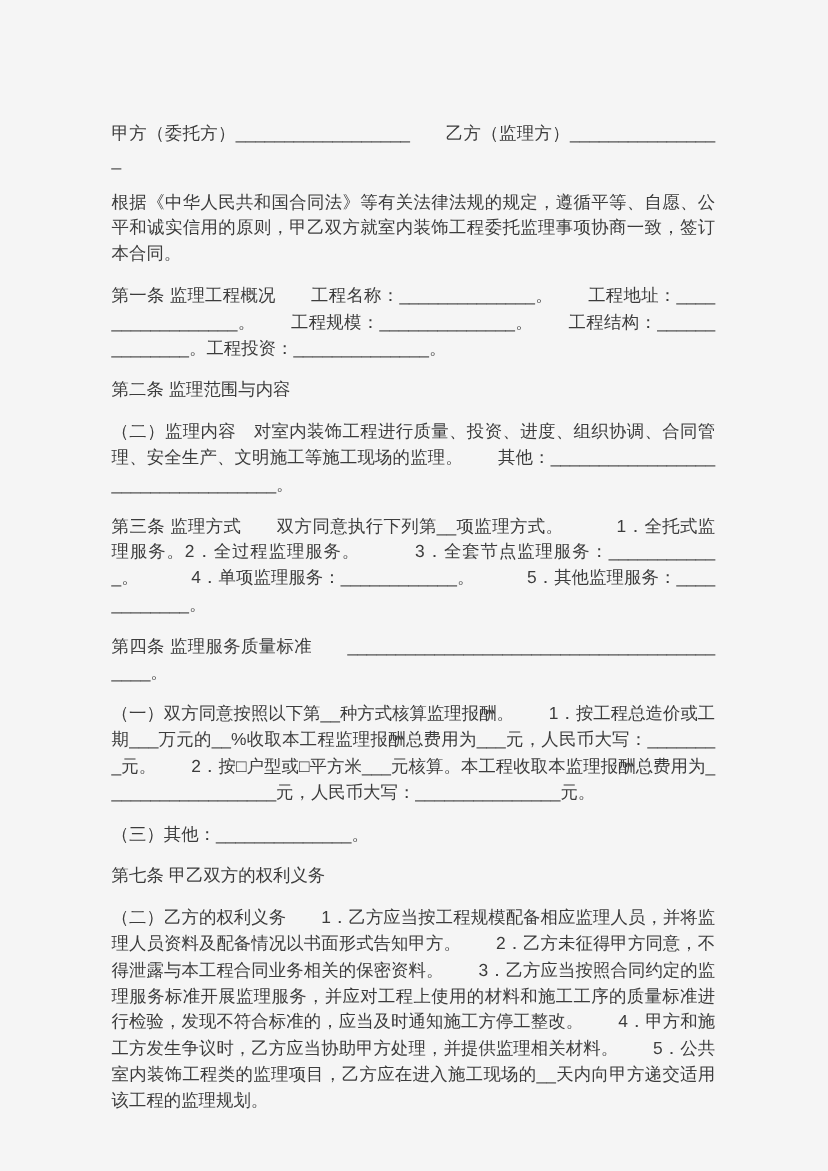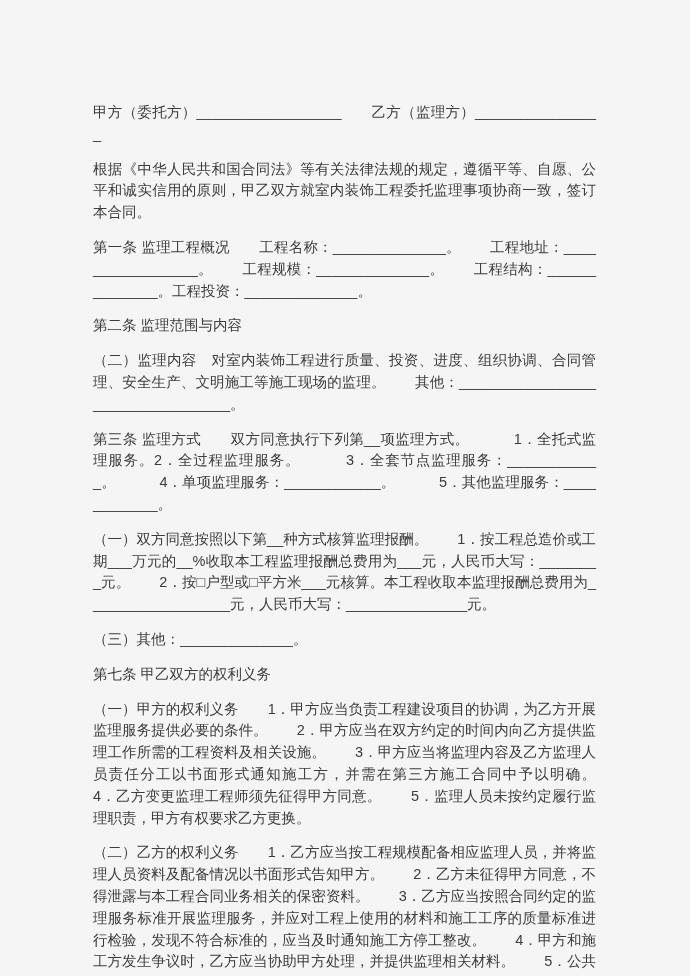--- a/index.html
+++ b/index.html
@@ -41,19 +41,19 @@
 <body style="background: rgb(245, 245, 245);">
 
 <div class="page">
   <div class="content" style="color: rgb(60, 60, 60);">
       <p class="para">甲方（委托方）__________________　　乙方（监理方）________________</p>
       <p class="para">根据《中华人民共和国合同法》等有关法律法规的规定，遵循平等、自愿、公平和诚实信用的原则，甲乙双方就室内装饰工程委托监理事项协商一致，签订本合同。</p>
       <p class="para">第一条 监理工程概况　　工程名称：______________。　　工程地址：_________________。　　工程规模：______________。　　工程结构：______________。工程投资：______________。</p>
       <p class="para">第二条 监理范围与内容</p>
       <p class="para">（二）监理内容　对室内装饰工程进行质量、投资、进度、组织协调、合同管理、安全生产、文明施工等施工现场的监理。　　其他：__________________________________。</p>
       <p class="para">第三条 监理方式　　双方同意执行下列第__项监理方式。　　　1．全托式监理服务。2．全过程监理服务。　　　3．全套节点监理服务：____________。　　　4．单项监理服务：____________。　　　5．其他监理服务：____________。</p>
+      <p class="para">第四条 监理服务质量标准　　__________________________________________。</p>
       <p class="para">（一）双方同意按照以下第__种方式核算监理报酬。　　1．按工程总造价或工期___万元的__%收取本工程监理报酬总费用为___元，人民币大写：________元。　　2．按□户型或□平方米___元核算。本工程收取本监理报酬总费用为__________________元，人民币大写：_______________元。</p>
       <p class="para">（三）其他：______________。</p>
       <p class="para">第七条 甲乙双方的权利义务</p>
-      <p class="para">（一）甲方的权利义务　　1．甲方应当负责工程建设项目的协调，为乙方开展监理服务提供必要的条件。　　2．甲方应当在双方约定的时间内向乙方提供监理工作所需的工程资料及相关设施。　　3．甲方应当将监理内容及乙方监理人员责任分工以书面形式通知施工方，并需在第三方施工合同中予以明确。　　4．乙方变更监理工程师须先征得甲方同意。　　5．监理人员未按约定履行监理职责，甲方有权要求乙方更换。</p>
       <p class="para">（二）乙方的权利义务　　1．乙方应当按工程规模配备相应监理人员，并将监理人员资料及配备情况以书面形式告知甲方。　　2．乙方未征得甲方同意，不得泄露与本工程合同业务相关的保密资料。　　3．乙方应当按照合同约定的监理服务标准开展监理服务，并应对工程上使用的材料和施工工序的质量标准进行检验，发现不符合标准的，应当及时通知施工方停工整改。　　4．甲方和施工方发生争议时，乙方应当协助甲方处理，并提供监理相关材料。　　5．公共室内装饰工程类的监理项目，乙方应在进入施工现场的__天内向甲方递交适用该工程的监理规划。</p>
     </div>
 </div>
 
 </body></html>

